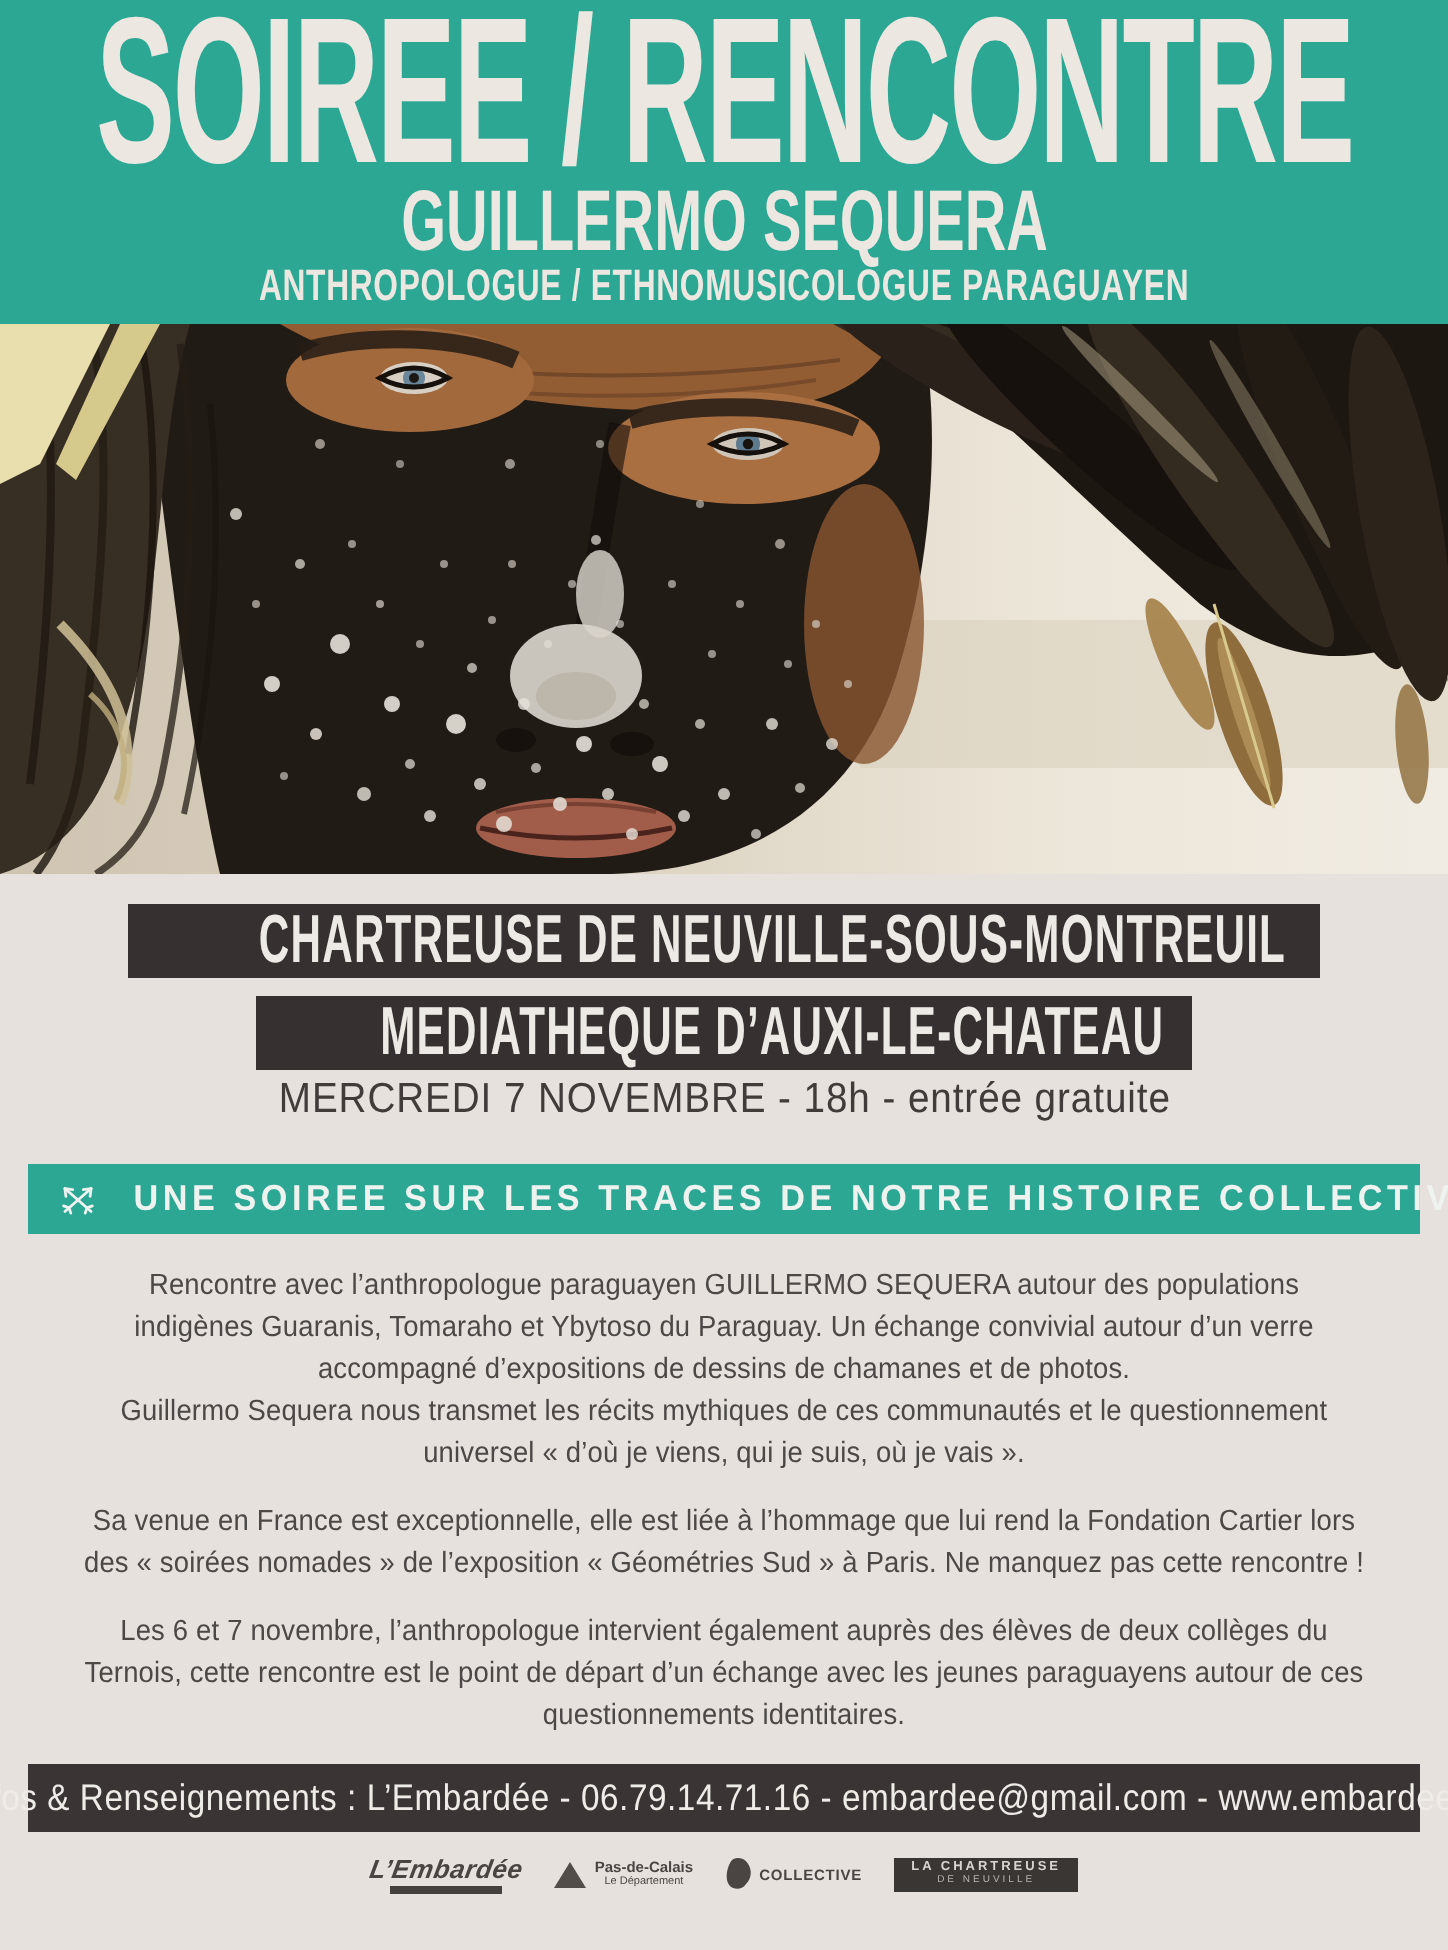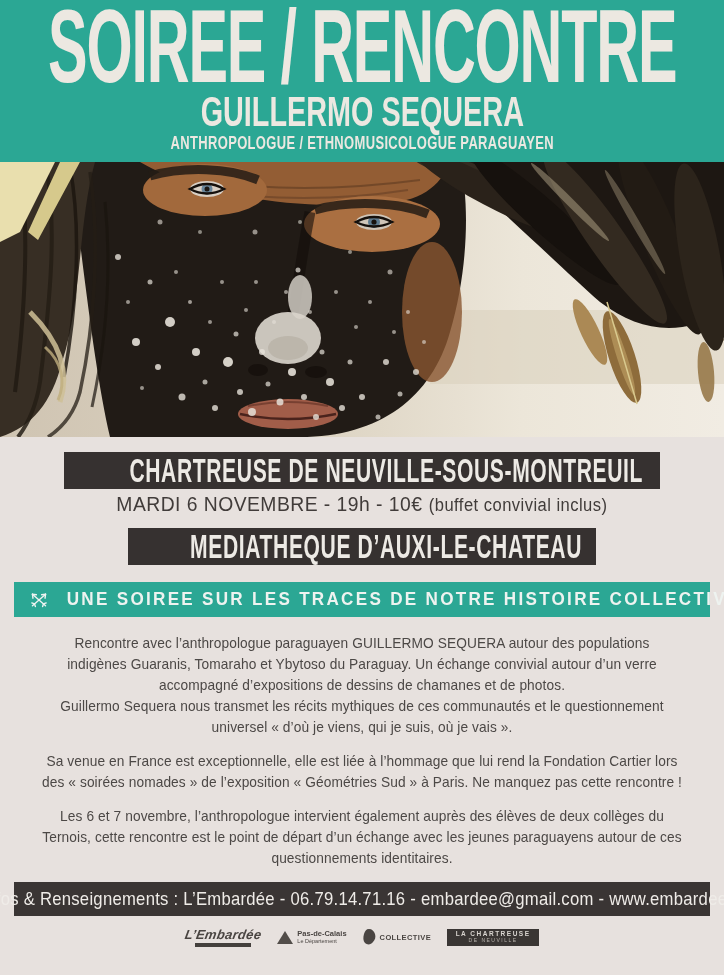--- a/index.html
+++ b/index.html
@@ -19,21 +19,21 @@
   .sx{display:inline-block;white-space:nowrap;transform:scaleX(var(--s,0.7));transform-origin:50% 50%;}
   
   .masthead{
     height:162px;background:var(--teal);color:var(--cream);
     display:flex;flex-direction:column;align-items:center;overflow:hidden;text-align:center;
   }
   .title-line{font-size:104px;line-height:96px;font-weight:700;letter-spacing:-2px;margin-top:-2px;}
   .title-line .sx{--s:0.57;}
   .name-line{font-size:43px;line-height:36px;font-weight:700;margin-top:-1px;}
   .name-line .sx{--s:0.67;letter-spacing:0px;}
-  .role-line{font-size:18px;line-height:22px;font-weight:700;margin-top:3px;}
+  .role-line{font-size:22px;line-height:22px;font-weight:700;margin-top:3px;}
   .role-line .sx{--s:0.72;letter-spacing:0.5px;}
   
   .photo{height:275px;line-height:0;background:#e9e3d6;}
   
   .events{padding-top:15px;text-align:center;}
   .venue-bar{
     margin:0 auto;height:37px;background:var(--bar-dark);
     display:flex;align-items:center;justify-content:center;overflow:visible;padding-left:48px;
   }
   .venue-bar.w1{width:548px;}
@@ -62,21 +62,21 @@
     margin:9px auto 0;width:696px;height:34px;background:var(--footer-bar);
     display:flex;align-items:center;justify-content:center;
   }
   .info-bar .sx{--s:0.9;font-size:18.5px;color:#efece8;letter-spacing:0.3px;}
   .logos{margin-top:11px;display:flex;justify-content:center;align-items:center;gap:16px;}
   .logo{display:flex;align-items:center;gap:4px;color:#4a4542;}
   .logo-embardee{flex-direction:column;gap:1px;}
   .embardee-script{font-style:italic;font-weight:700;font-size:13px;transform:skewX(-10deg);letter-spacing:0.3px;}
   .embardee-bar{width:56px;height:4px;background:#44403d;}
   .tri{width:0;height:0;border-left:8px solid transparent;border-right:8px solid transparent;border-bottom:13px solid #524d49;}
-  .logo-stack{display:flex;flex-direction:column;line-height:1;}
+  .logo-stack{display:flex;flex-direction:column;line-height:1;align-items:center;}
   .logo-main{font-size:7.5px;font-weight:700;}
   .logo-sub{font-size:5.5px;margin-top:1px;}
   .blob{width:13px;height:16px;}
   .ternois-main{font-size:7.5px;font-weight:700;letter-spacing:0.4px;}
   .chartreuse-box{
     width:92px;height:17px;background:#3a3634;color:#d9d5d0;
     display:flex;flex-direction:column;align-items:center;justify-content:center;line-height:1;
   }
   .chartreuse-l1{font-size:6.5px;letter-spacing:1.5px;font-weight:700;}
   .chartreuse-l2{font-size:5px;letter-spacing:1.5px;margin-top:1px;color:#b8b3ad;}
@@ -229,29 +229,29 @@
       <path d="M30,150 C60,180 70,210 60,240" stroke="#cfc096" stroke-width="5" fill="none" opacity="0.85"></path>
       <path d="M45,185 C62,200 66,220 58,238" stroke="#bfae7e" stroke-width="3" fill="none" opacity="0.8"></path>
     </svg>
   </div>
 
   <section class="events">
     <div>
       <div class="venue-bar w1">
         <span class="sx">CHARTREUSE DE NEUVILLE-SOUS-MONTREUIL</span>
       </div>
-      <div class="event-date">
-        <span class="sx">
-          <span>MARDI 6 NOVEMBRE - 19h - 10€</span><span class="event-note">(buffet convivial inclus)</span>
-        </span>
-      </div>
     </div>
     <div>
       <div class="venue-bar w2">
         <span class="sx">MEDIATHEQUE D’AUXI-LE-CHATEAU</span>
+      </div>
+      <div class="event-date">
+        <span class="sx">
+          <span>MERCREDI 7 NOVEMBRE - 18h - entrée gratuite</span>
+        </span>
       </div>
     </div>
   </section>
 
   <div class="banner">
     <svg class="arrows" viewBox="0 0 24 22">
       <g stroke="#eef3f1" stroke-width="1.7" fill="none" stroke-linecap="round">
         <path d="M4,18 L20,4"></path>
           <path d="M20,4 L15.2,4.6"></path>
           <path d="M20,4 L19.4,8.8"></path>

